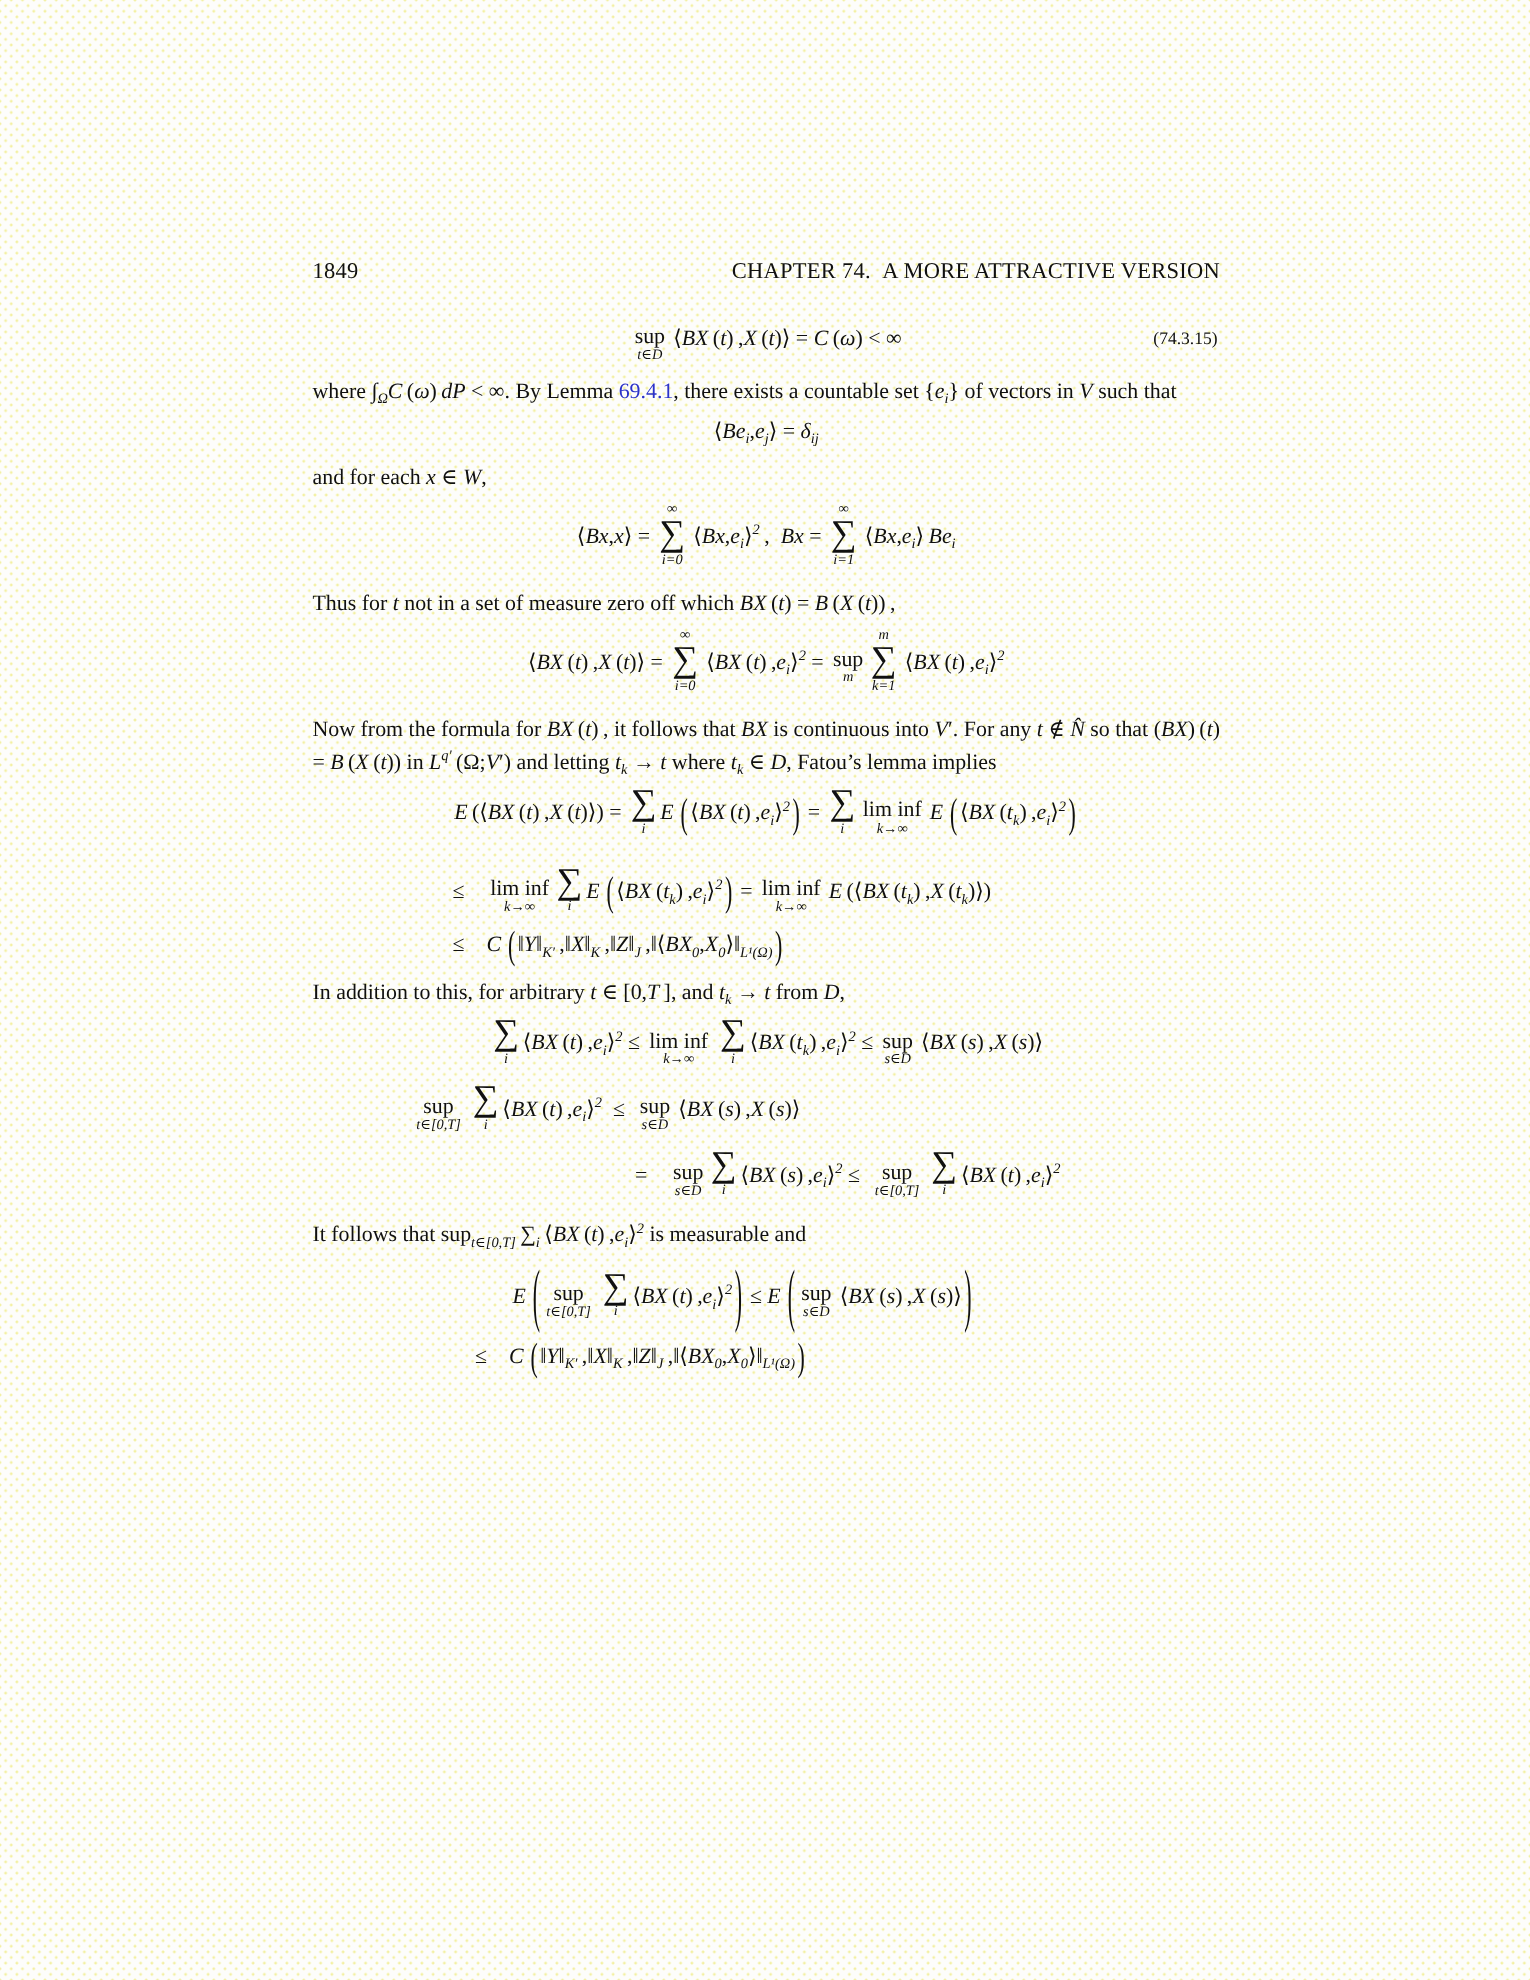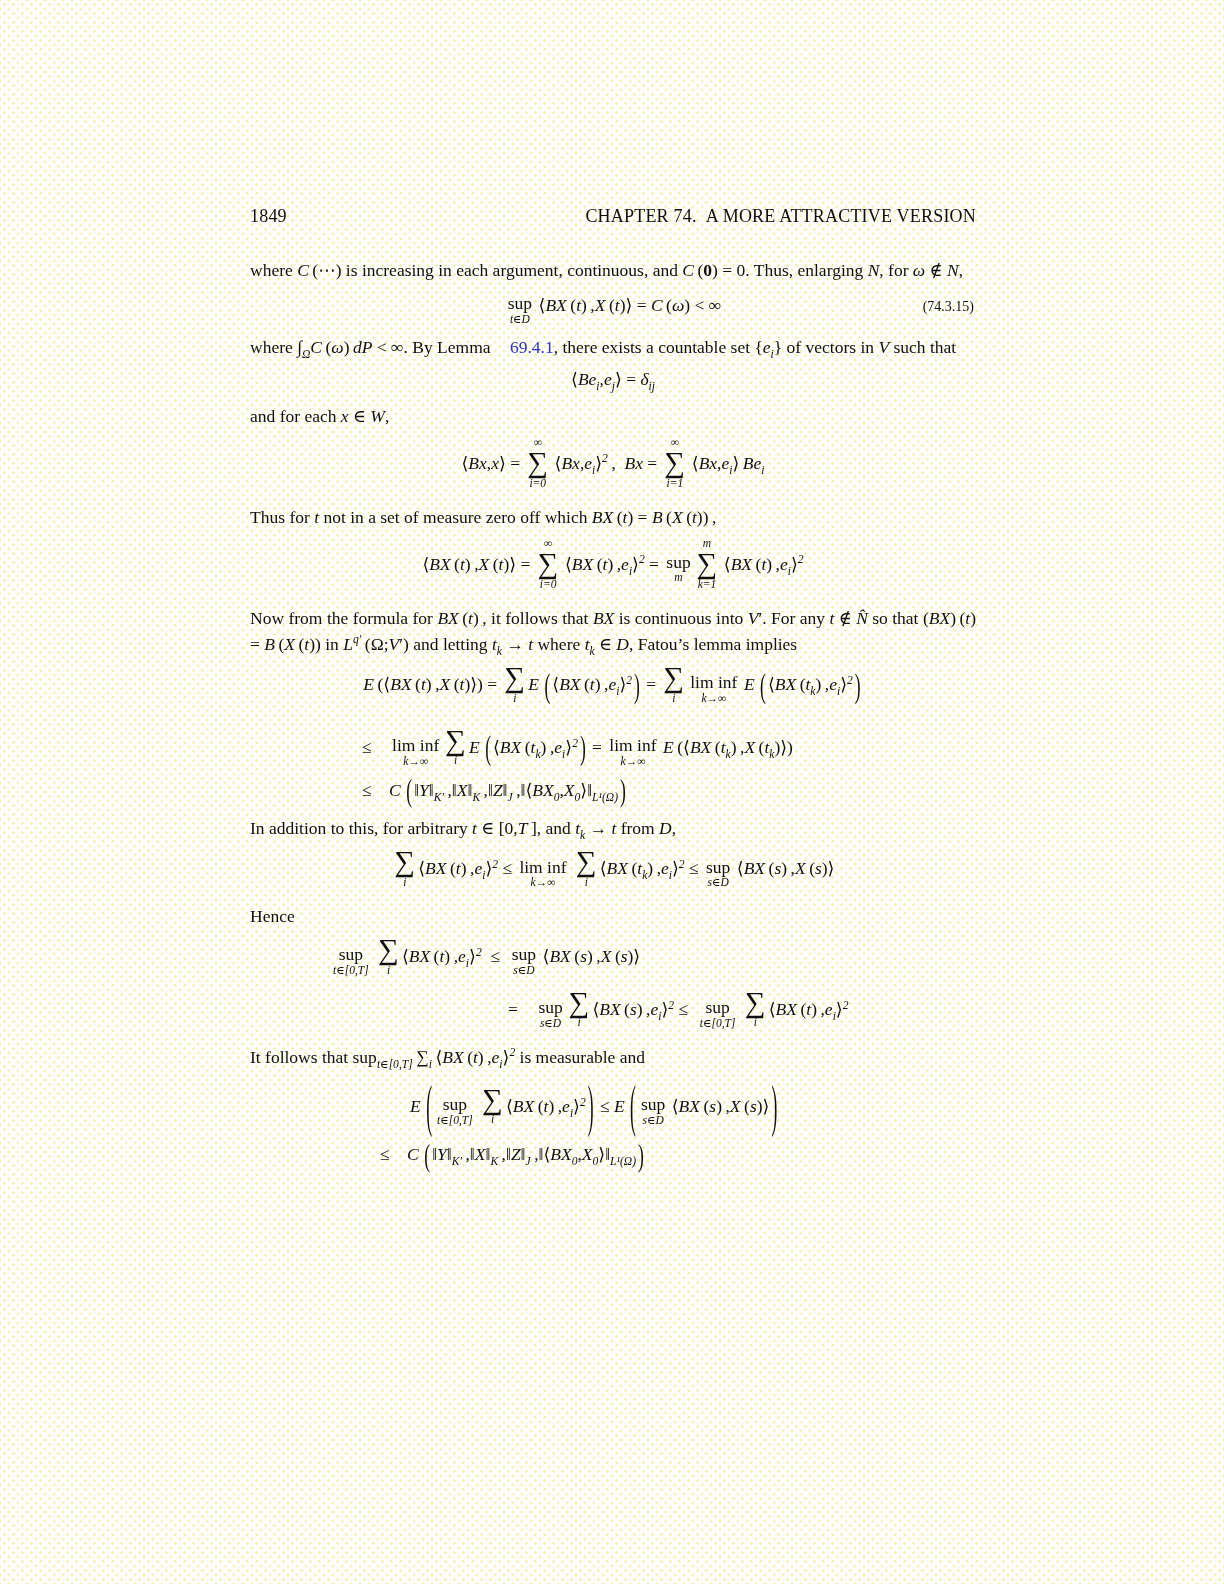--- a/index.html
+++ b/index.html
@@ -58,33 +58,32 @@
   .und{
     display:inline-flex;flex-direction:column;align-items:center;
     vertical-align:middle;line-height:1.1;margin:0 3px;position:relative;top:3px;
   }
   .und .uword{font-style:normal;line-height:1;}
   .und .lim{font-size:11.5px;font-style:italic;}
   .bp{
     display:inline-block;vertical-align:middle;line-height:1;
     margin:0 2px;transform-origin:50% 50%;
   }
-  a.xref{color:#2b32c8;text-decoration:none;cursor:pointer;margin-left:15px;}
+  a.xref{color:#2b32c8;text-decoration:none;cursor:pointer;}
 </style>
 </head>
 <body>
 
 <div class="page">
   <div class="content">
     <div class="pghead">
       <span>1849</span>
       <span>CHAPTER 74. A MORE ATTRACTIVE VERSION</span>
     </div>
     <div>
-        <p class="para">where <i>C</i> (⋯) is increasing in each argument, continuous, and <i>C</i> (<b>0</b>) = 0. Thus, enlarging <i>N</i>, for <i>ω</i> ∉ <i>N</i>,</p>
         <div class="eq">
           <div class="eqline"><span class="und">
               <span class="uword">sup</span>
               <span class="lim">t∈D</span>
             </span> ⟨<i>BX</i> (<i>t</i>) ,<i>X</i> (<i>t</i>)⟩ = <i>C</i> (<i>ω</i>) &lt; ∞</div>
           <span class="eqtag">(74.3.15)</span>
         </div>
         <p class="para">where ∫<sub class="ms">Ω</sub><i>C</i> (<i>ω</i>) <i>dP</i> &lt; ∞. By Lemma <a class="xref">69.4.1</a>, there exists a countable set {<i>e</i><sub class="ms">i</sub>} of vectors in <i>V</i> such that</p>
         <div class="eq">
           <div class="eqline">⟨<i>Be</i><sub class="ms">i</sub>,<i>e</i><sub class="ms">j</sub>⟩ = <i>δ</i><sub class="ms">ij</sub></div>
@@ -151,21 +150,20 @@
               <span class="uword">lim inf</span>
               <span class="lim">k→∞</span>
             </span> <span class="sum">
               <span class="sig">∑</span>
               <span class="lim">i</span>
             </span>⟨<i>BX</i> (<i>t</i><sub class="ms">k</sub>) ,<i>e</i><sub class="ms">i</sub>⟩<sup class="ms">2</sup> ≤ <span class="und">
               <span class="uword">sup</span>
               <span class="lim">s∈D</span>
             </span> ⟨<i>BX</i> (<i>s</i>) ,<i>X</i> (<i>s</i>)⟩</div>
         </div>
-        <p class="para">Hence</p>
         <div class="eq">
           <div class="eqline left" style="padding-left: 80px;"><span class="und">
               <span class="uword">sup</span>
               <span class="lim">t∈[0,T]</span>
             </span> <span class="sum">
               <span class="sig">∑</span>
               <span class="lim">i</span>
             </span>⟨<i>BX</i> (<i>t</i>) ,<i>e</i><sub class="ms">i</sub>⟩<sup class="ms">2</sup> ≤ <span class="und">
               <span class="uword">sup</span>
               <span class="lim">s∈D</span>

